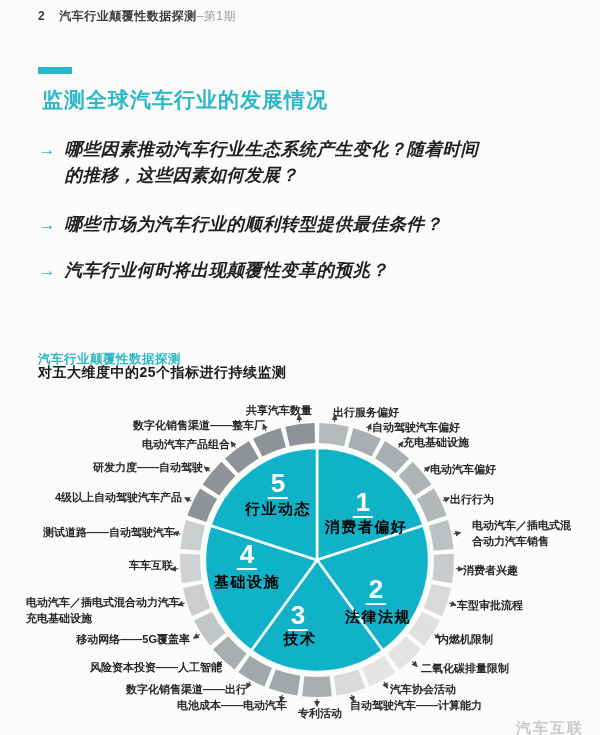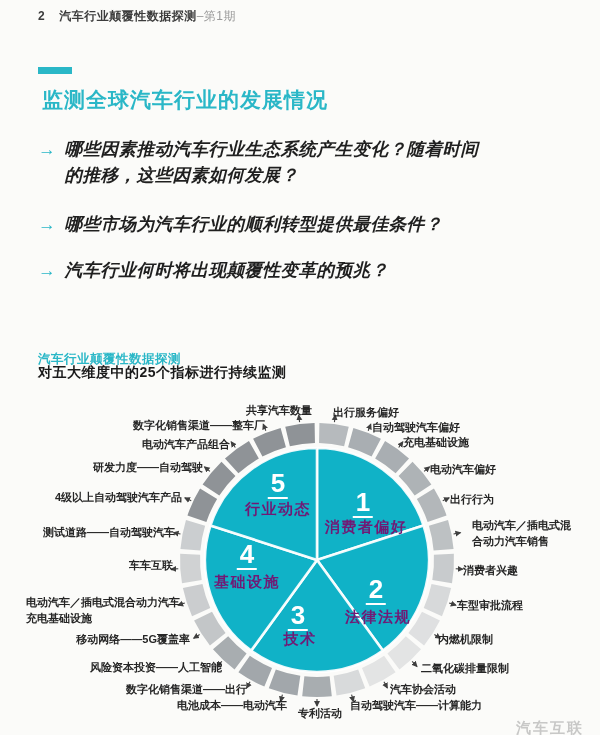--- a/index.html
+++ b/index.html
@@ -25,21 +25,21 @@
   
   .sec-label{left:38px;top:351px;font-size:12.5px;font-weight:bold;letter-spacing:.5px;}
   .sec-subtitle{left:38px;top:364px;font-size:14px;font-weight:600;color:#1a1a1a;letter-spacing:.5px;}
   
   .diagram{left:0;top:390px;width:600px;height:345px;}
   .diagram svg{position:absolute;left:0;top:0;}
   .ind{position:absolute;font-size:11px;font-weight:bold;color:#262626;line-height:1.45;white-space:pre-line;}
   .ind.r{text-align:left;}
   .wedge-num{position:absolute;transform:translateX(-50%);color:#fff;font-size:26px;font-weight:bold;
     border-bottom:2.5px solid #fff;padding:0 3px 0px 3px;line-height:1.05;}
-  .wedge-name{position:absolute;transform:translateX(-50%);color:#701a75;font-size:15px;font-weight:bold;letter-spacing:1.5px;white-space:nowrap;}
+  .wedge-name{position:absolute;transform:translateX(-50%);color:#000000;font-size:15px;font-weight:bold;letter-spacing:1.5px;white-space:nowrap;}
   .watermark{left:516px;top:719px;font-size:15px;color:#9f9f9f;opacity:.55;letter-spacing:2px;font-weight:bold;}
 </style>
 </head>
 <body>
 
 <div class="page">
 
   <div class="abs doc-header">
     <span class="pgnum">2</span><span>汽车行业颠覆性数据探测</span><span class="issue">–第1期</span>
   </div>

